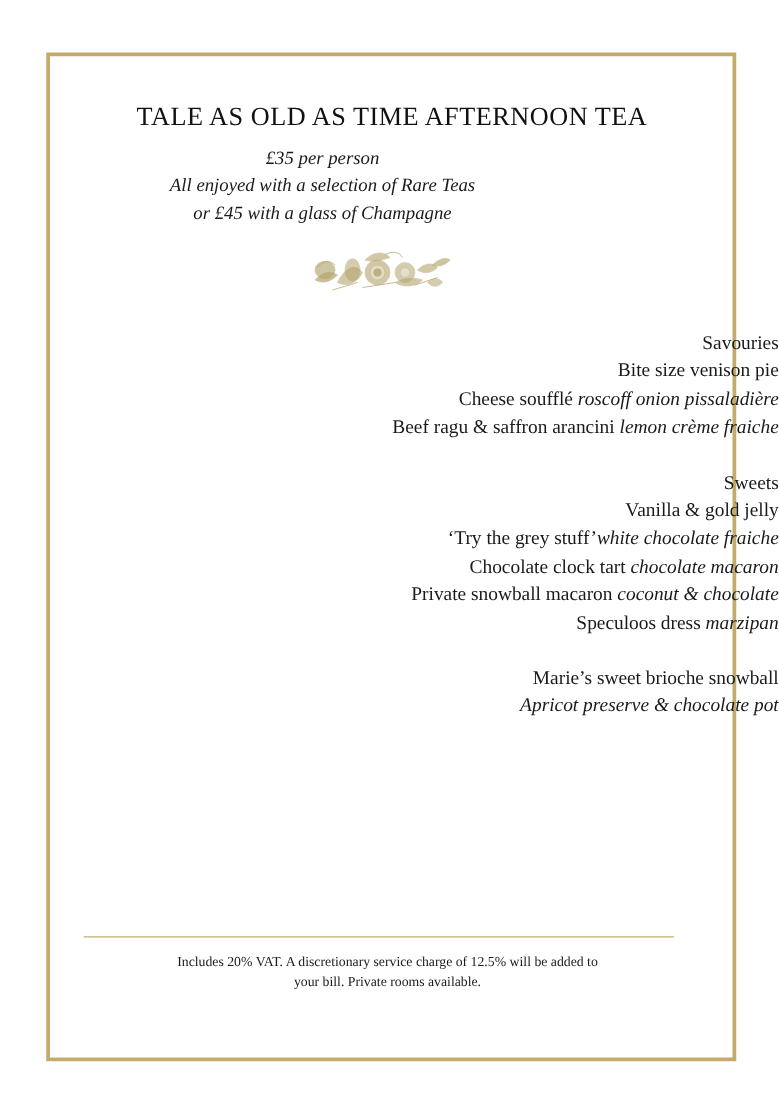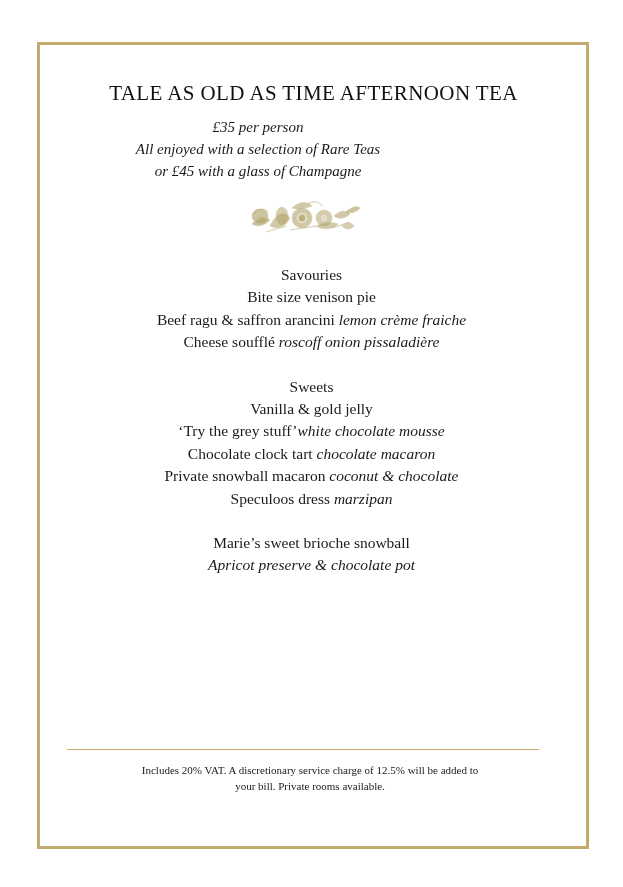--- a/index.html
+++ b/index.html
@@ -54,21 +54,21 @@
     left: 246px;
     top: 196px;
     width: 116px;
     height: 40px;
   }
   .menu {
     position: absolute;
     left: 0;
     width: 623px;
     top: 264px;
-    text-align: center;
+    text-align: right;
     font-size: 15.5px;
     line-height: 22.4px;
   }
   .section { margin-bottom: 22px; }
   .section-title, .item { height: 22.4px; white-space: nowrap; }
   .item .desc { font-style: italic; }
   .item.all-italic { font-style: italic; }
   .rule {
     position: absolute;
     left: 67px;
@@ -120,28 +120,28 @@
     <path d="M96 30 C100 26, 106 26, 108 30 C104 34, 100 34, 96 30 Z" opacity="0.55"></path>
     <path d="M20 36 L40 30 M44 34 L70 30 M86 32 L104 26" fill="none"></path>
   </g>
 </svg>
 
 <div class="menu">
 
   <div class="section">
     <div class="section-title">Savouries</div>
     <div class="item"><span>Bite size venison pie</span></div>
+    <div class="item"><span>Cheese soufflé</span> <span class="desc">roscoff onion pissaladière</span></div>
     <div class="item"><span>Beef ragu &amp; saffron arancini</span> <span class="desc">lemon crème fraiche</span></div>
-    <div class="item"><span>Cheese soufflé</span> <span class="desc">roscoff onion pissaladière</span></div>
   </div>
 
   <div class="section">
     <div class="section-title">Sweets</div>
     <div class="item"><span>Vanilla &amp; gold jelly</span></div>
-    <div class="item"><span>‘Try the grey stuff’</span><span class="desc">white chocolate mousse</span></div>
+    <div class="item"><span>‘Try the grey stuff’</span><span class="desc">white chocolate fraiche</span></div>
     <div class="item"><span>Chocolate clock tart</span> <span class="desc">chocolate macaron</span></div>
     <div class="item"><span>Private snowball macaron</span> <span class="desc">coconut &amp; chocolate</span></div>
     <div class="item"><span>Speculoos dress</span> <span class="desc">marzipan</span></div>
   </div>
 
 
   <div class="section">
     <div class="section-title">Marie’s sweet brioche snowball</div>
     <div class="item all-italic">Apricot preserve &amp; chocolate pot</div>
   </div>

